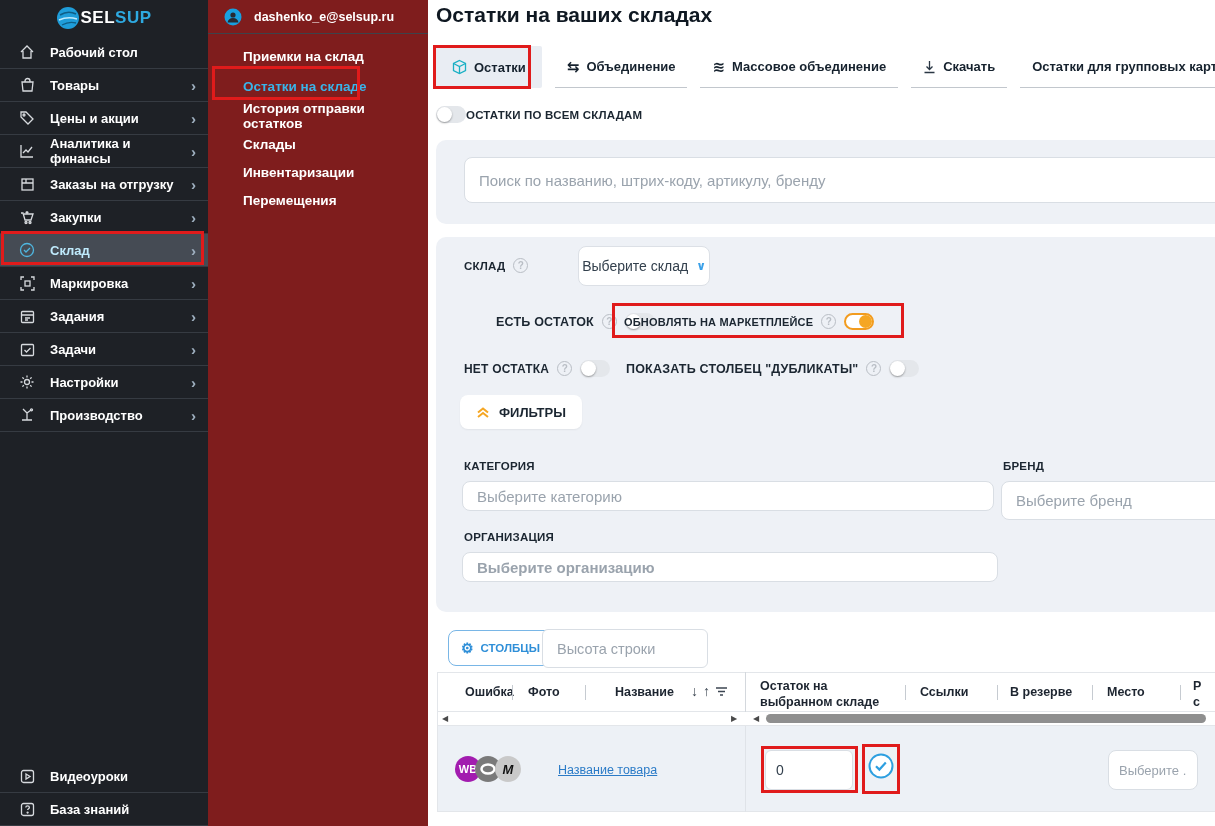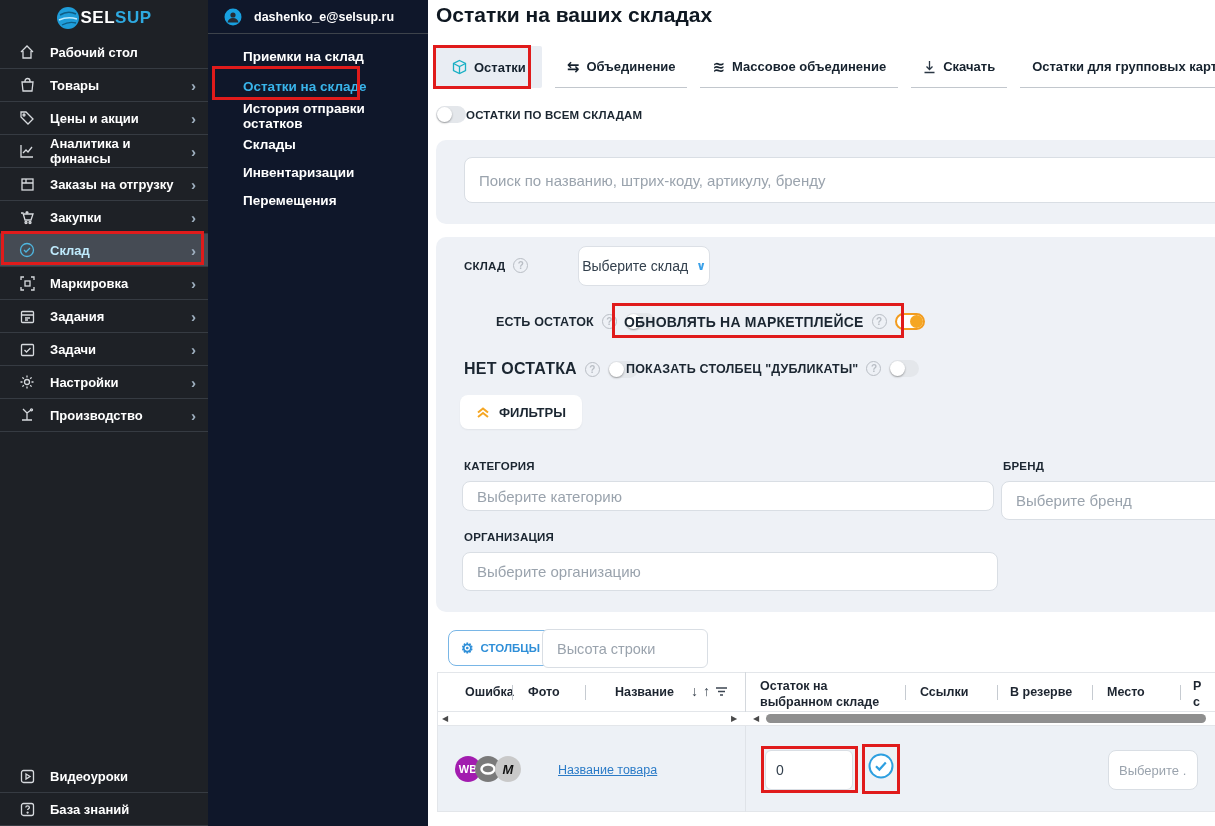--- a/index.html
+++ b/index.html
@@ -2,21 +2,21 @@
 <html><head>
 <meta charset="utf-8">
 <style>
   * { margin:0; padding:0; box-sizing:border-box; }
   body { font-family:"Liberation Sans","DejaVu Sans",sans-serif; background:#fff; }
   .screen { position:relative; width:1215px; height:826px; overflow:hidden; background:#fff; }
   .abs { position:absolute; }
 
   
   .sidebar1 { left:0; top:0; width:208px; height:826px; background:#1e2126; z-index:2; }
-  .sidebar2 { left:208px; top:0; width:220px; height:826px; background:#0f172a; z-index:1; }
+  .sidebar2 { left:208px; top:0; width:220px; height:826px; background:#7f1d1d; z-index:1; }
   .logo-row { height:36px; display:flex; align-items:center; justify-content:center; }
   .logo-text { font-size:17px; font-weight:bold; letter-spacing:.5px; color:#fff; }
   .logo-text .sup { color:#2ea9e0; }
   .s1-item { height:33px; display:flex; align-items:center; border-bottom:1px solid #363b42;
              color:#fff; font-weight:bold; font-size:13px; cursor:pointer; }
   .s1-item .ic { width:22px; margin-left:16px; display:flex; justify-content:center; color:#d7dade; }
   .s1-item .lbl { margin-left:12px; flex:1; }
   .s1-item .chev { margin-right:12px; color:#9fb0c0; font-size:15px; }
   .s1-item.active { background:#454b54; }
   .s1-item.active .lbl { color:#bfeafc; }
@@ -326,29 +326,29 @@
     </div>
 
     <div class="abs" style="left:36px; top:313px; display:flex; align-items:center; gap:8px;">
       <span class="small-caps-label" style="font-size:12.5px;padding-left:32px;">ЕСТЬ ОСТАТОК</span>
       <span class="qmark">?</span>
       <span class="toggle">
           <span class="knob"></span>
         </span>
     </div>
     <div class="abs" style="left:196px; top:313px; display:flex; align-items:center; gap:8px;">
-      <span class="small-caps-label" style="font-size:14px;">ОБНОВЛЯТЬ НА МАРКЕТПЛЕЙСЕ</span>
+      <span class="small-caps-label" style="font-size:11px;">ОБНОВЛЯТЬ НА МАРКЕТПЛЕЙСЕ</span>
       <span class="qmark">?</span>
       <span class="toggle on">
           <span class="knob"></span>
         </span>
     </div>
 
     <div class="abs" style="left:36px; top:360px; display:flex; align-items:center; gap:8px;">
-      <span class="small-caps-label" style="font-size:16px;">НЕТ ОСТАТКА</span>
+      <span class="small-caps-label" style="font-size:12px;">НЕТ ОСТАТКА</span>
       <span class="qmark">?</span>
       <span class="toggle">
           <span class="knob"></span>
         </span>
     </div>
     <div class="abs" style="left:198px; top:360px; display:flex; align-items:center; gap:8px;">
       <span class="small-caps-label" style="font-size:12.5px;">ПОКАЗАТЬ СТОЛБЕЦ "ДУБЛИКАТЫ"</span>
       <span class="qmark">?</span>
       <span class="toggle">
           <span class="knob"></span>
@@ -362,21 +362,21 @@
           </svg>
         </span>
       <span>ФИЛЬТРЫ</span>
     </button>
 
     <div class="abs small-caps-label" style="left:36px; top:460px;">КАТЕГОРИЯ</div>
     <input class="abs text-input" style="left: 34px; top: 481px; width: 532px; height: 30px;" placeholder="Выберите категорию">
     <div class="abs small-caps-label" style="left:575px; top:460px;">БРЕНД</div>
     <input class="abs text-input" style="left: 573px; top: 481px; width: 240px; height: 39px;" placeholder="Выберите бренд">
     <div class="abs small-caps-label" style="left:36px; top:531px;">ОРГАНИЗАЦИЯ</div>
-    <input class="abs text-input" style="left: 34px; top: 552px; width: 536px; height: 39px;" placeholder="Выберите организацию">
+    <input class="abs text-input" style="left: 34px; top: 552px; width: 536px; height: 30px; font-weight: bold;" placeholder="Выберите организацию">
 
     <button class="abs columns-btn" style="left:20px; top:630px;">
       <span style="font-size:14px;">⚙</span>
       <span>СТОЛБЦЫ</span>
     </button>
     <input class="abs text-input" style="left: 114px; top: 629px; width: 166px; height: 39px; font-size: 14.5px; border-radius: 6px;" placeholder="Высота строки">
 
     <div class="abs" style="left:9px; top:672px; width:778px; height:40px; background:#fff; border-top:1px solid #e3e6ea; border-bottom:1px solid #e3e6ea; border-left:1px solid #e3e6ea;"></div>
     <div class="abs th" style="left:37px; top:685px;">Ошибка</div>
     <div class="abs vsep" style="left:84px; top:685px;"></div>

